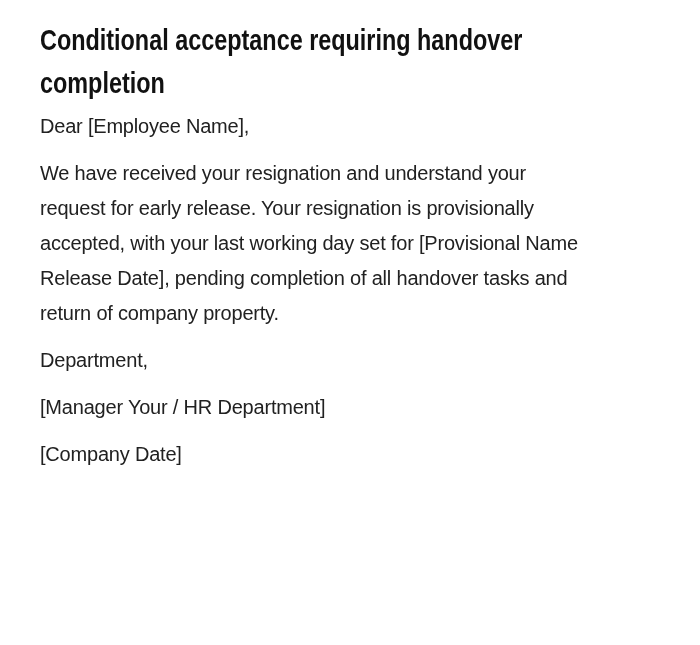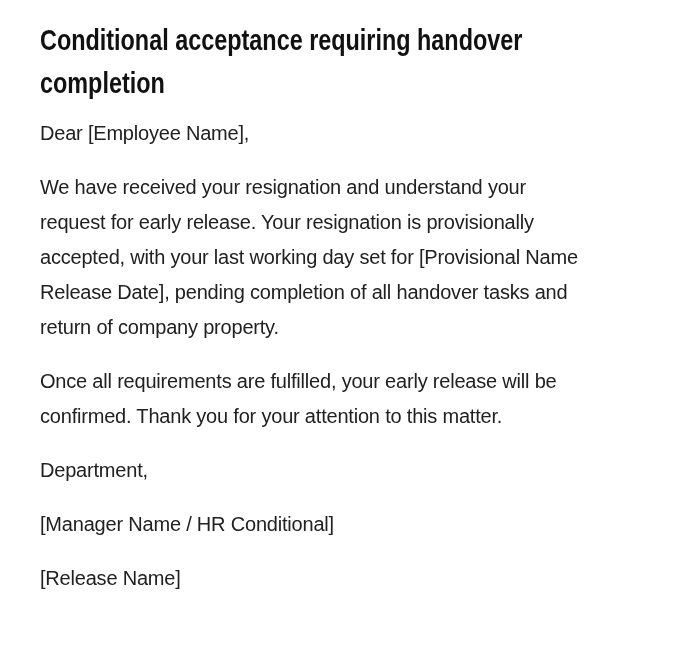--- a/index.html
+++ b/index.html
@@ -25,40 +25,38 @@
     margin: 0 0 -7px 0;
     white-space: pre;
     transform: scaleX(0.78);   
     transform-origin: 0 50%;
   }
   p.doc-text {
     font-size: 20px;
     line-height: 35px;
     letter-spacing: -0.2px;
     color: #212121;
-    margin: 19px 0;
+    margin: 12px 0;
     white-space: pre;          
   }
 </style>
 </head>
 <body>
 
 <main class="page">
   <h1 class="doc-title">Conditional acceptance requiring handover
 completion</h1>
 
   <p class="doc-text">Dear [Employee Name],</p>
 
   <p class="doc-text">We have received your resignation and understand your
 request for early release. Your resignation is provisionally
 accepted, with your last working day set for [Provisional Name
 Release Date], pending completion of all handover tasks and
 return of company property.</p>
 
-  <p class="doc-text">Once all requirements are fulfilled, your early release will be
-confirmed. Thank you for your attention to this matter.</p>
 
   <p class="doc-text">Department,</p>
 
-  <p class="doc-text">[Manager Name / HR Conditional]</p>
+  <p class="doc-text">[Manager Your / HR Department]</p>
 
-  <p class="doc-text">[Release Name]</p>
+  <p class="doc-text">[Company Date]</p>
 </main>
 
 </body></html>

